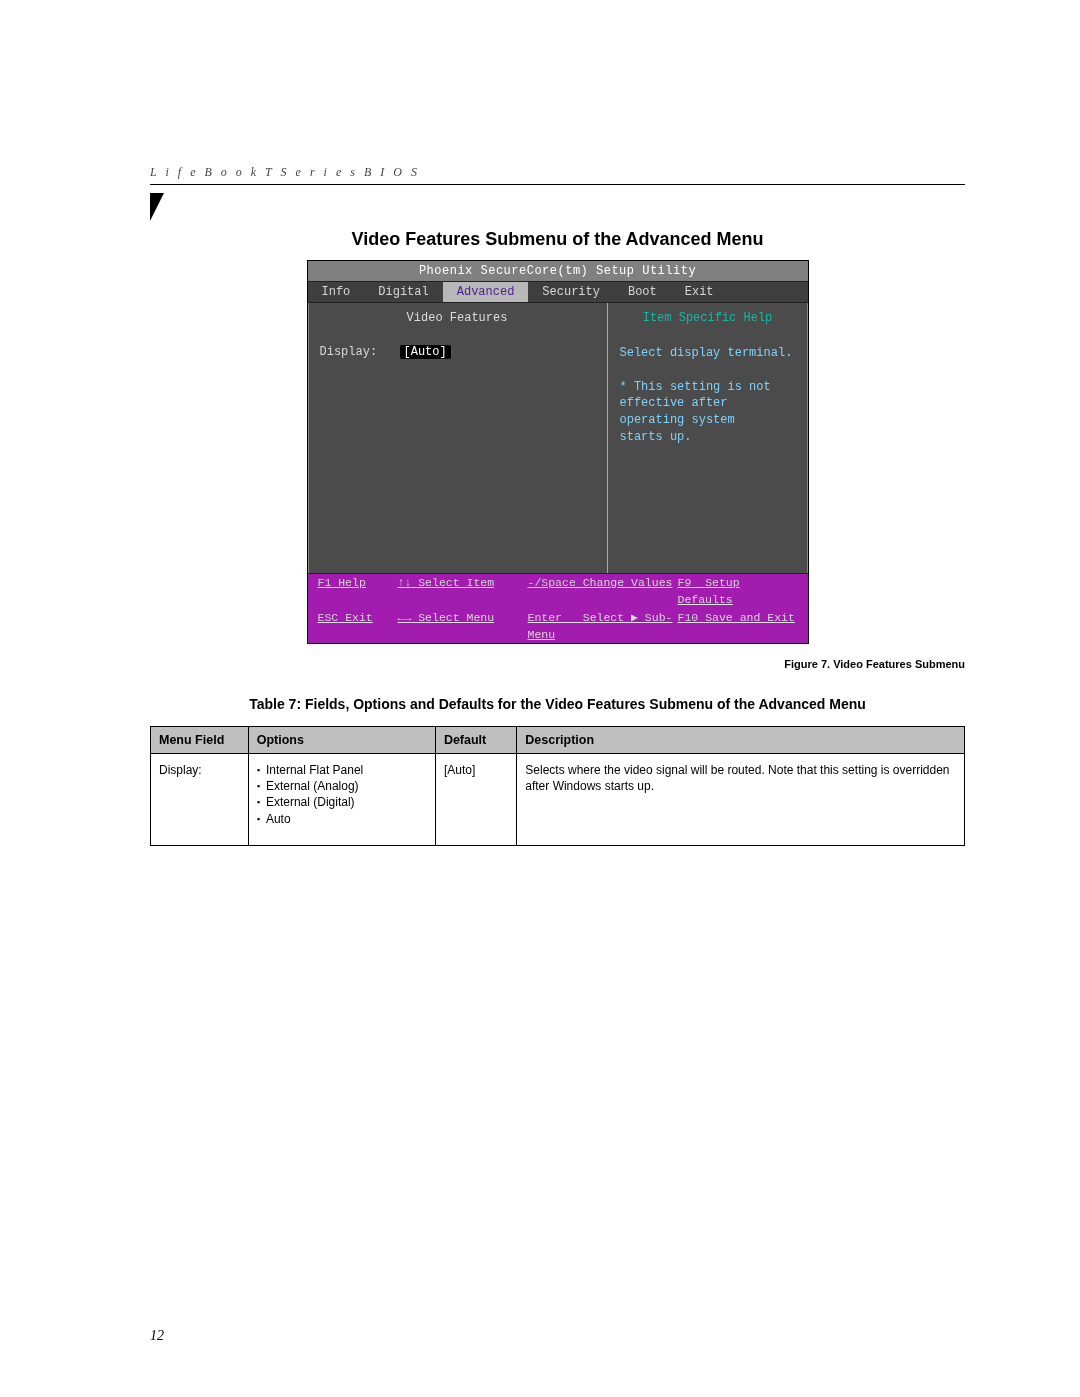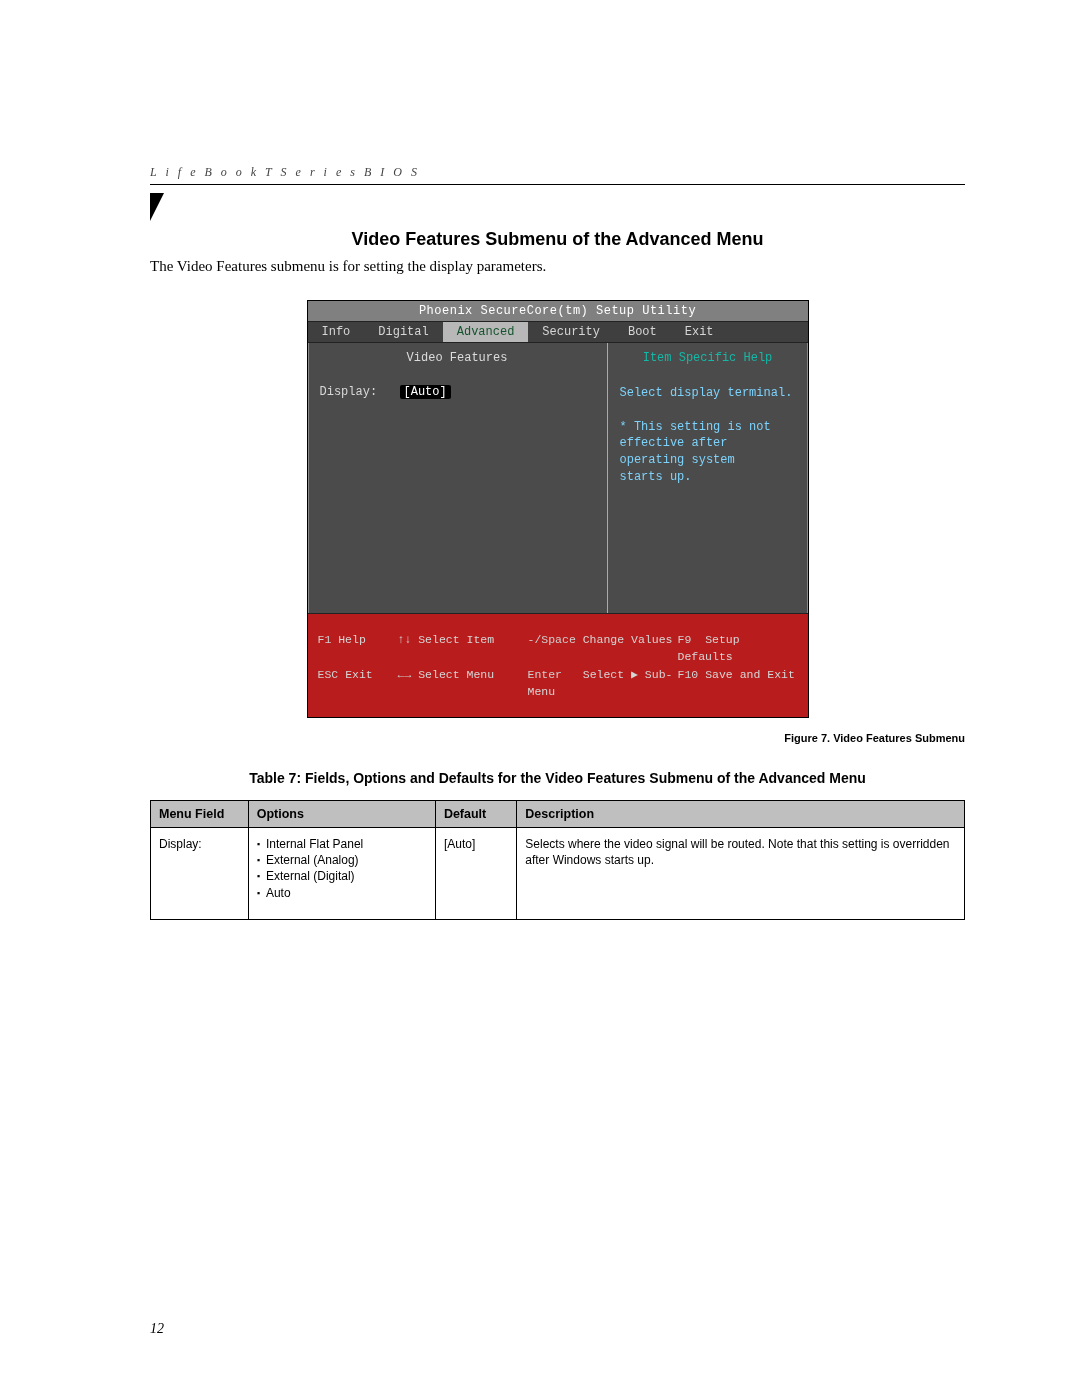--- a/index.html
+++ b/index.html
@@ -81,21 +81,21 @@
     border-top: 1px solid #222;
     border-bottom: 1px solid #222;
   }
   .bios-tab {
     padding: 3px 14px;
     color: #d6d6d6;
     font-size: 12px;
   }
   .bios-tab.active {
     background: #b8b8b8;
-    color: #14532d;
+    color: #4c1d95;
   }
   .bios-body {
     display: flex;
     height: 270px;
   }
   .bios-left {
     flex: 0 0 300px;
     border-right: 1px solid #aaa;
     padding: 8px 12px;
     box-sizing: border-box;
@@ -128,23 +128,24 @@
     text-align: center;
     color: #14b8a6;
     margin-bottom: 20px;
   }
   .bios-right .help-body {
     color: #7dd3fc;
     line-height: 1.4;
     white-space: pre-line;
   }
   .bios-footer {
-    background: #b91c1c;
+    background: #a21caf;
     border-top: 1px solid #222;
-    padding: 17px 10px;
+    padding: 0 10px;
+    text-decoration: underline;
   }
   .bios-footer .row {
     display: flex;
     gap: 0;
     font-size: 11.5px;
     line-height: 1.5;
   }
   .bios-footer .cell {
     color: #d6d6d6;
   }
@@ -206,36 +207,35 @@
     top: -1px;
   }
   .col-menu   { width: 12%; }
   .col-opts   { width: 23%; }
   .col-def    { width: 10%; }
   .col-desc   { width: 55%; }
 
   .page-num {
     position: absolute;
     left: 150px;
-    bottom: 60px;
+    bottom: 53px;
     font-style: italic;
     font-family: Georgia, serif;
     font-size: 14px;
   }
 </style>
 </head>
 <body>
 
 <div class="page">
 
   <div class="running-head">L i f e B o o k   T   S e r i e s   B I O S</div>
   <div class="head-flag"></div>
 
   <h2 class="section-title">Video Features Submenu of the Advanced Menu</h2>
-  <p class="lead">The Video Features submenu is for setting the display parameters.</p>
 
   <div class="bios">
     <div class="bios-title">Phoenix SecureCore(tm) Setup Utility</div>
 
     <div class="bios-tabs">
       <div class="bios-tab">Info</div>
       <div class="bios-tab">Digital</div>
       <div class="bios-tab active">Advanced</div>
       <div class="bios-tab">Security</div>
       <div class="bios-tab">Boot</div>

